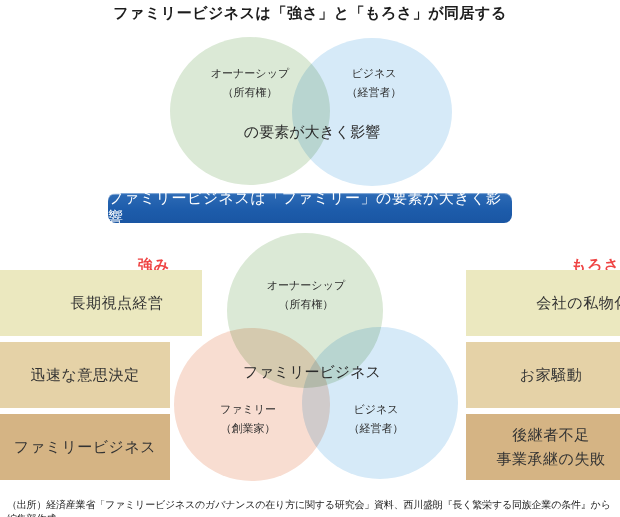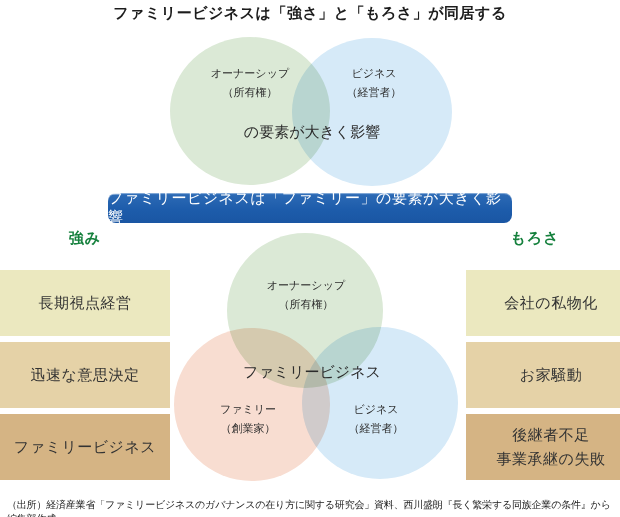--- a/index.html
+++ b/index.html
@@ -27,33 +27,33 @@
   .vlabel.big{font-size:15px;font-weight:500;}
   .banner{
     position:absolute;left:108px;top:193px;width:404px;height:30px;
     border-radius:8px;display:flex;align-items:center;justify-content:center;
     background:linear-gradient(180deg,#407bc2 0%,#2b69b4 8%,#1d5cab 55%,#1a56a3 100%);
     background-color:#1d5cab;
     box-shadow:inset 0 1px 0 rgba(255,255,255,.35);
   }
   .banner span{color:#ffffff;font-size:15px;font-weight:500;letter-spacing:.5px;}
   .col-header{
-    position:absolute;width:170px;text-align:center;top:229px;
-    font-size:15px;font-weight:600;color:#15803d;letter-spacing:1px;
+    position:absolute;width:170px;text-align:right;top:256px;
+    font-size:15px;font-weight:600;color:#ef4444;letter-spacing:1px;
   }
   .col-header.left{left:0;}
   .col-header.right{left:450px;}
   .box{
     position:absolute;width:170px;height:66px;
     display:flex;align-items:center;justify-content:center;text-align:center;
     font-size:15px;color:#333333;white-space:pre-line;line-height:24px;letter-spacing:.5px;
   }
   .box.l{left:0;}
   .box.r{left:466px;}
-  .row1{top:270px;} .row2{top:342px;} .row3{top:414px;}
+  .row1{top:270px;padding-left:32px;} .row2{top:342px;} .row3{top:414px;}
   .bg1{background:#ebe8bf;} .bg2{background:#e5d2a7;} .bg3{background:#d5b484;}
   .source{
     position:absolute;left:7px;top:490px;width:610px;
     font-family:"Liberation Serif","DejaVu Serif",serif;
     font-size:10px;color:#1c1c1c;letter-spacing:-0.2px;margin-top:8px;
   }
 </style>
 </head>
 <body>
 

